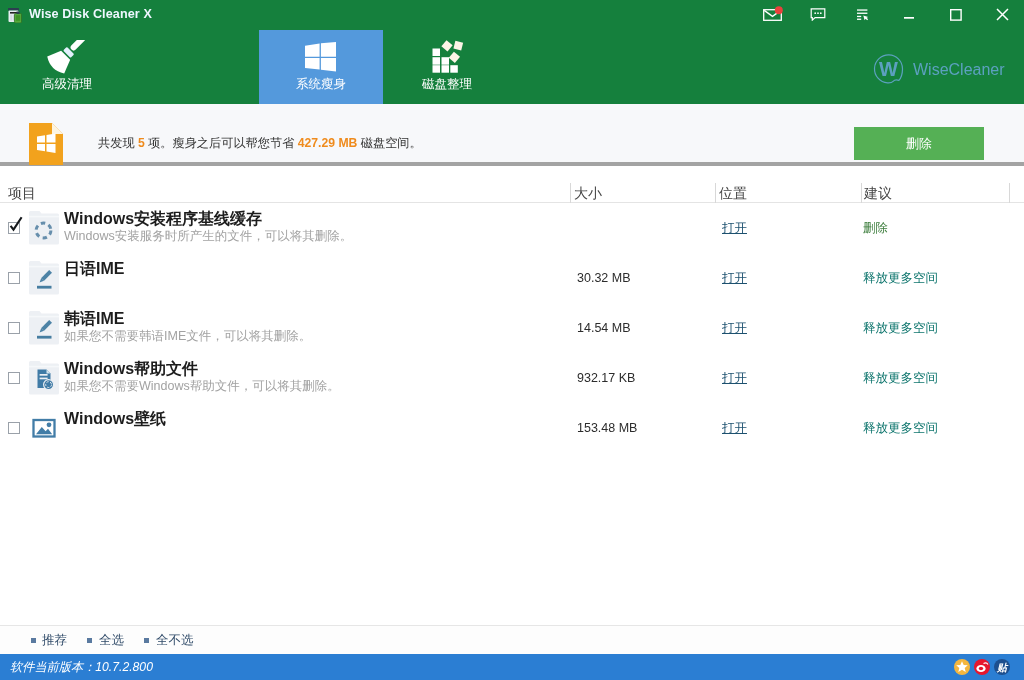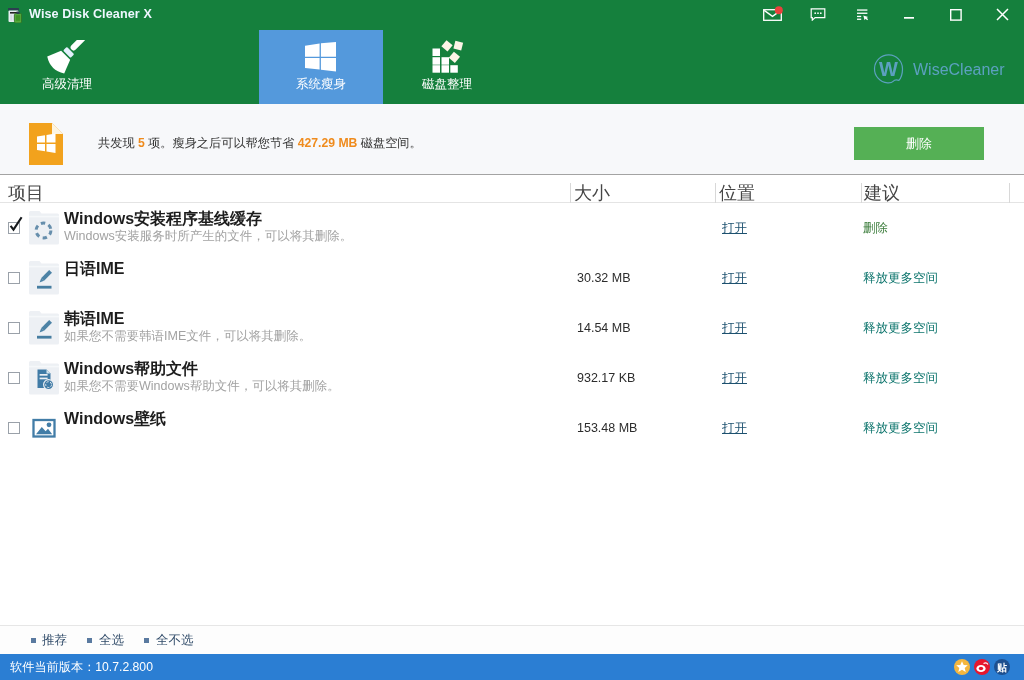--- a/index.html
+++ b/index.html
@@ -17,53 +17,53 @@
   
   .tab { position:absolute; top:28px; width:126px; height:76px; text-align:center; }
   .tab.active { background:#5499dc; }
   .tablabel { position:absolute; left:0; width:100%; top:48px; font-size:12.5px; color:#fff; }
   .tabicon { position:absolute; left:50%; transform:translateX(-50%); top:12px; }
 
   
   #wclogo { position:absolute; left:866px; top:48px; width:142px; height:42px; }
 
   
-  #summary { position:absolute; left:0; top:104px; width:1024px; height:71px;
-    background:#f7f8fa; border-bottom:1px solid #a3a3a3; }
+  #summary { position:absolute; left:0; top:104px; width:1024px; height:62px;
+    background:#f7f8fa; border-bottom:4px solid #a3a3a3; }
   #sumtext { position:absolute; left:98px; top:4px; height:71px; line-height:71px;
     font-size:12.2px; color:#333; }
   .orange { color:#ef8b1d; font-weight:bold; }
   #delbtn { position:absolute; left:854px; top:23px; width:130px; height:33px;
     background:#55b055; color:#fff; font-size:13px; text-align:center; line-height:33px; }
 
   
   #thead { position:absolute; left:0; top:175px; width:1024px; height:28px; background:#fff;
     border-bottom:1px solid #e4e4e4; }
-  .hcell { position:absolute; top:4px; height:28px; line-height:28px; font-size:18px; color:#454545; }
+  .hcell { position:absolute; top:4px; height:28px; line-height:28px; font-size:14px; color:#454545; }
   .hsep { position:absolute; top:8px; height:20px; width:1px; background:#d8d8d8; }
 
   .row { position:absolute; left:0; width:1024px; height:50px; }
   .ck { position:absolute; left:8px; top:19px; width:12px; height:12px;
     background:#fff; border:1px solid #9aa1a9; }
   .ficon { position:absolute; left:28px; top:6px; width:31px; height:37px; }
   .rtitle { position:absolute; left:64px; top:6px; font-size:16px; font-weight:bold; color:#1d1d1d; }
   .rdesc { position:absolute; left:64px; top:25px; font-size:12.5px; color:#a2a2a2; }
   .rsize { position:absolute; left:577px; top:0; height:50px; line-height:50px; font-size:12.5px; color:#2c2c2c; }
   .ropen { position:absolute; left:722px; top:0; height:50px; line-height:50px; font-size:12.5px;
     color:#1d516f; text-decoration:underline; }
   .rsugg { position:absolute; left:863px; top:0; height:50px; line-height:50px; font-size:12.5px; color:#0f766e; }
   .green { color:#3f7f3f; }
 
   
   #selbar { position:absolute; left:0; top:625px; width:1024px; height:29px;
     border-top:1px solid #e6e6e6; background:#fdfdfd; }
   .sq { position:absolute; top:12px; width:5px; height:5px; background:#5a7aa0; }
   .sellink { position:absolute; top:0; height:29px; line-height:29px; font-size:12.5px; color:#2f4a68; }
 
-  #statusbar { position:absolute; left:0; top:654px; width:1024px; height:26px; background:#2b7ed3; }
+  #statusbar { position:absolute; left:0; top:654px; width:1024px; height:26px; background:#2b7ed3;font-style:italic; }
   #version { position:absolute; left:10px; top:0; height:26px; line-height:26px; font-size:12.2px; color:#fff; }
   .soc { position:absolute; top:5px; width:16px; height:16px; border-radius:50%; }
 </style>
 </head>
 <body>
 <div id="stage">
 
   <div id="header">
     <div id="titlebar">
       <svg class="abs" style="left:7px;top:7px" width="16" height="16" viewBox="0 0 16 16">

